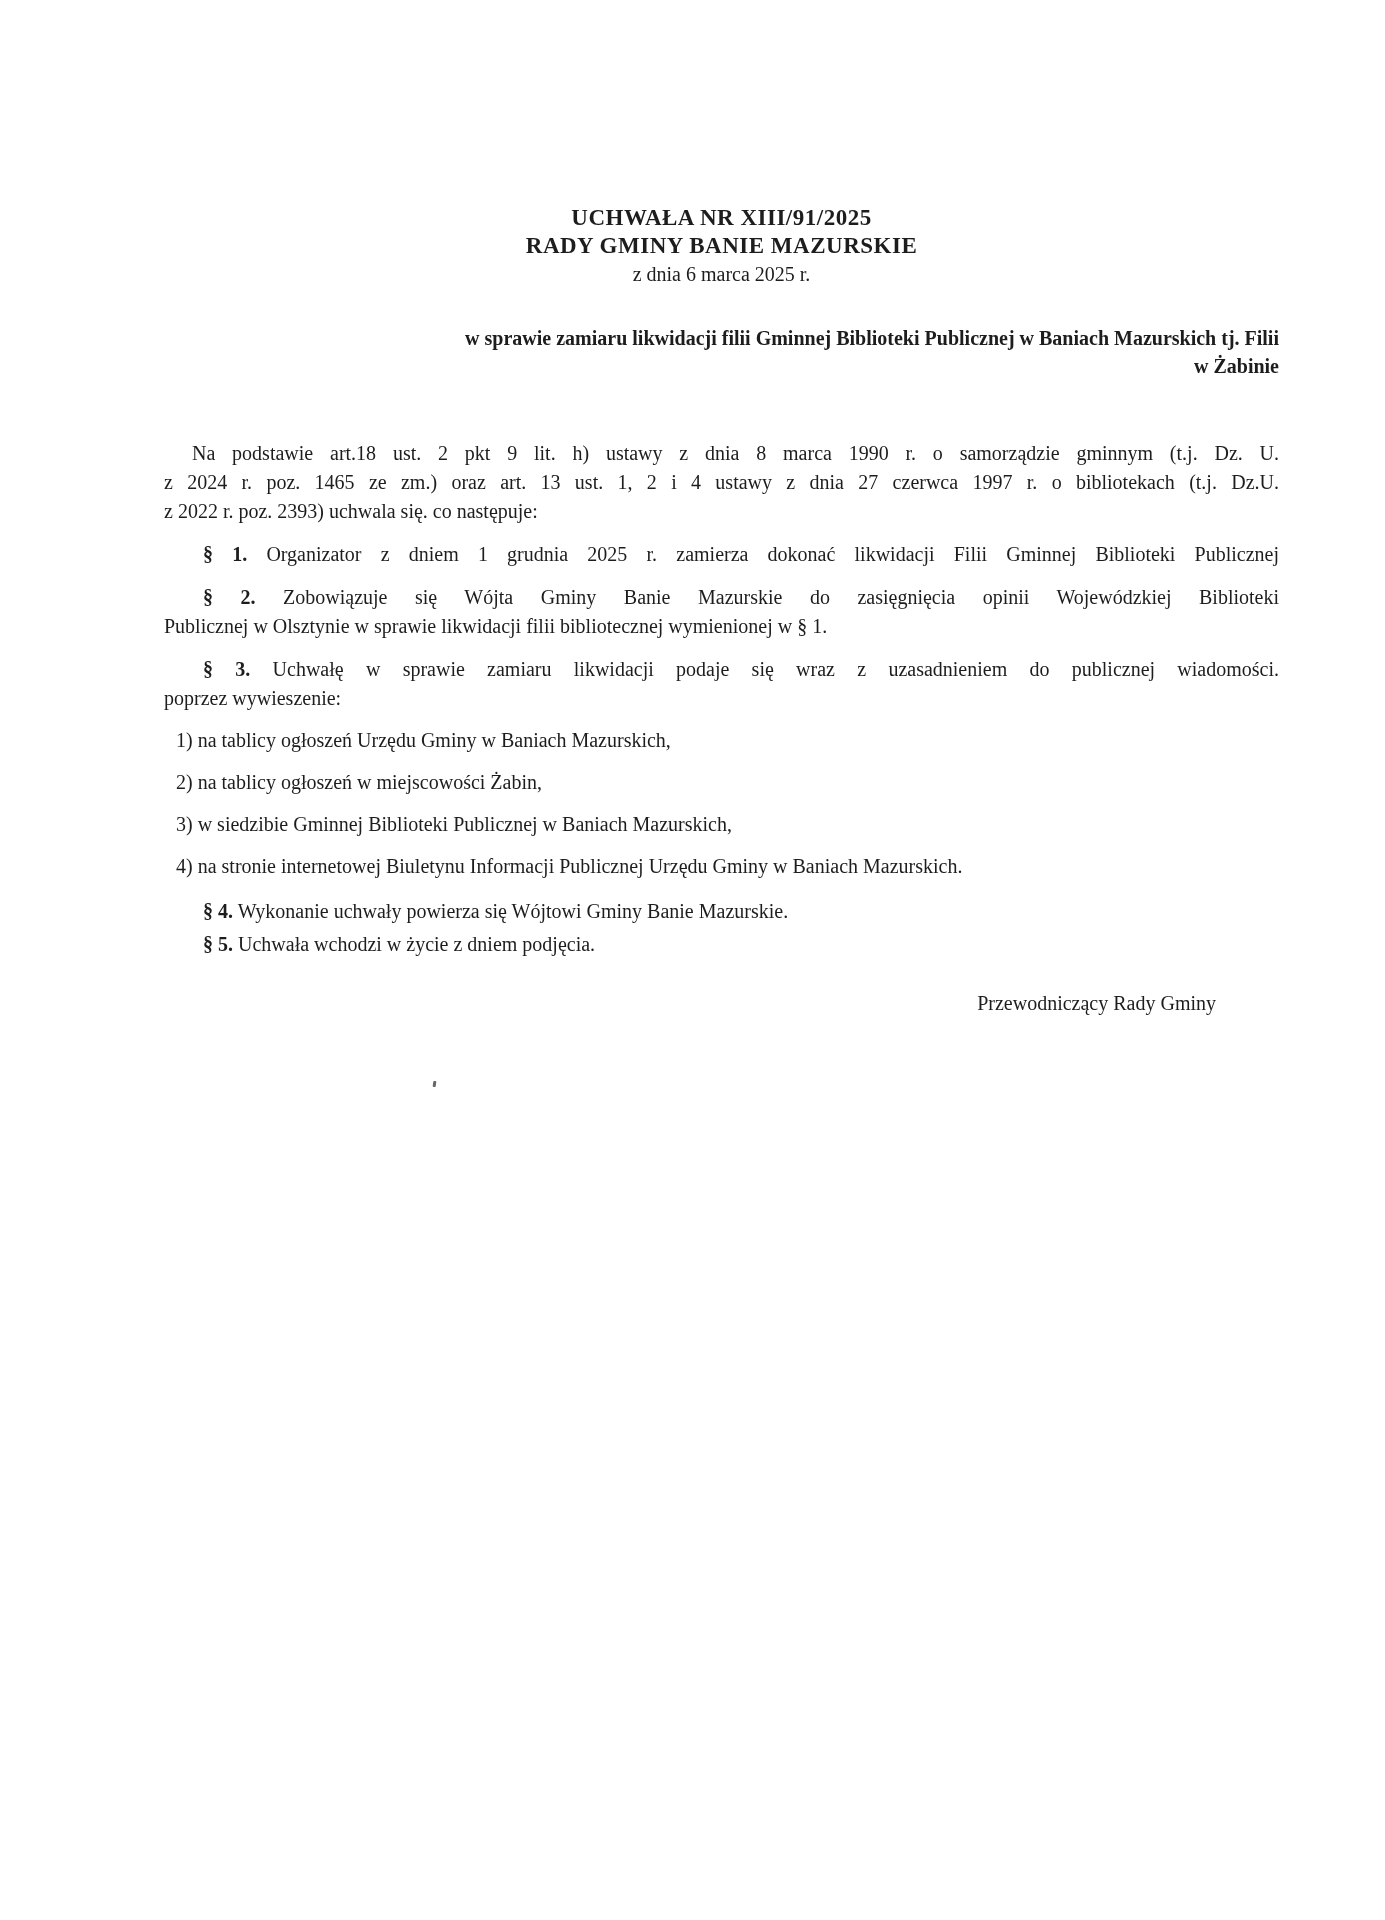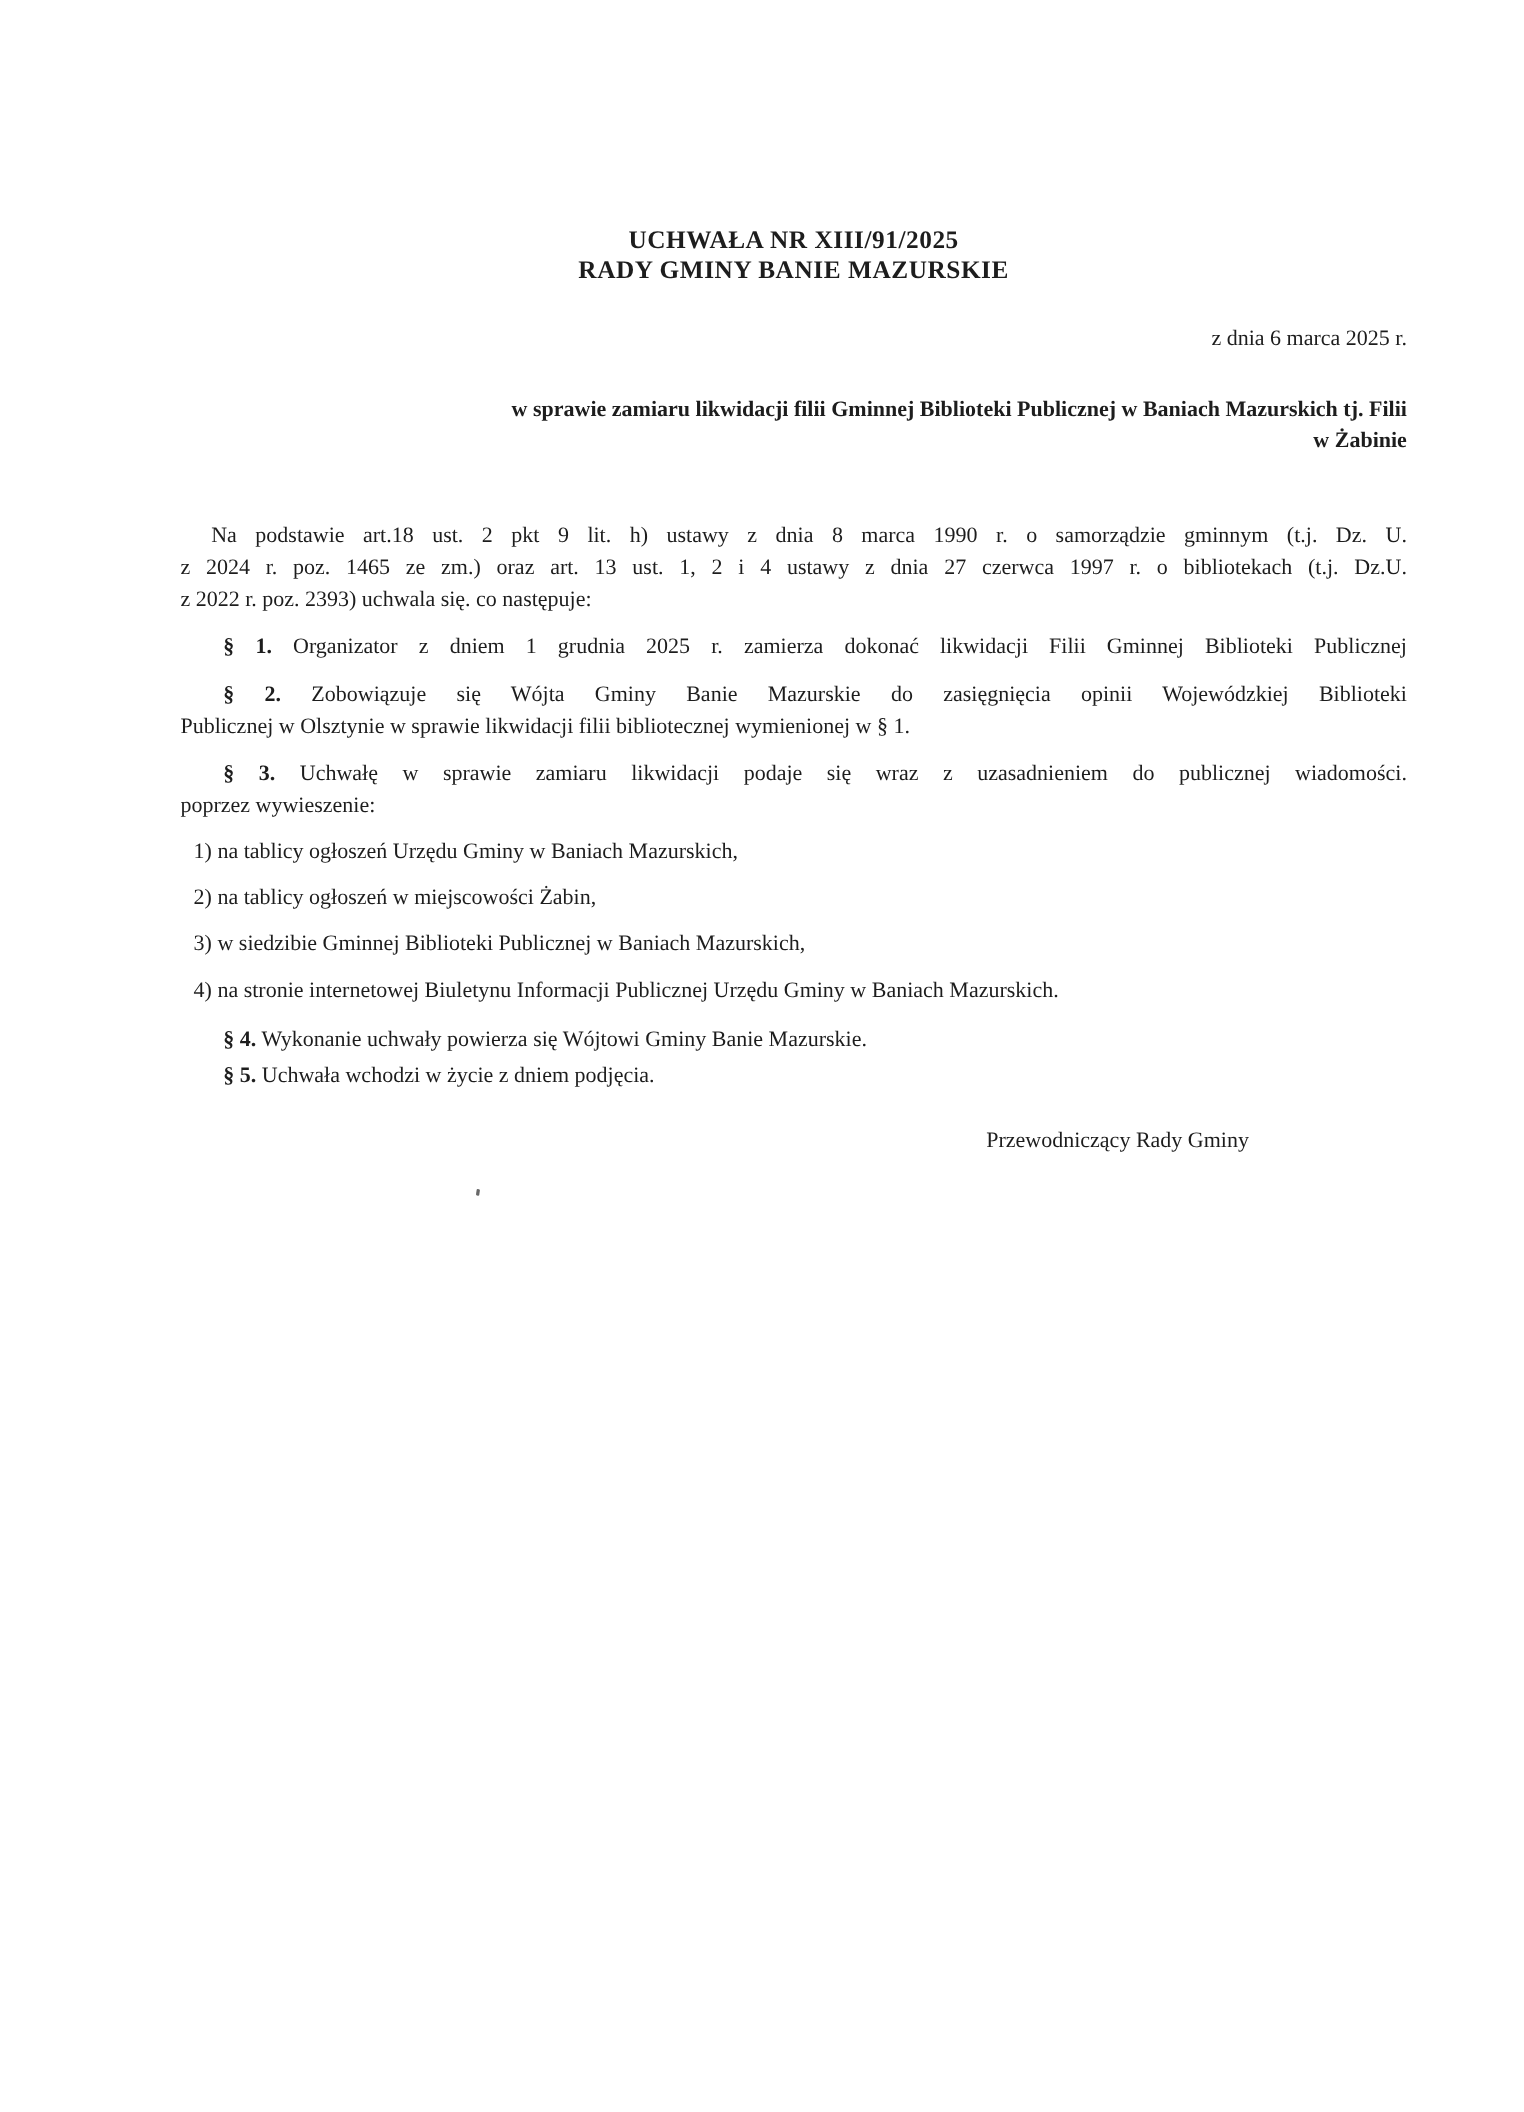--- a/index.html
+++ b/index.html
@@ -20,31 +20,31 @@
   }
   .line { font-size: 20px; line-height: 29px; }
   .b { font-weight: bold; }
   
   .jl { text-align: justify; text-align-last: justify; }
   .ind-pre  { padding-left: 28px; margin-top: 36px; }  
   .ind-par  { padding-left: 39px; }  
   .ind-item { padding-left: 12px; }  
 
   .title-line { font-size: 23px; font-weight: bold; line-height: 28px; text-align: center; letter-spacing: 0.5px; }
-  .date-line  { font-size: 20px; line-height: 28px; text-align: right; margin-top: 34px; }
+  .date-line  { font-size: 20px; line-height: 28px; text-align: center; }
   .subject    { margin-top: 36px; }
   .subject-line { font-size: 20px; font-weight: bold; line-height: 28px; text-align: right; }
 
   .preamble { margin-top: 59px; }
   .par  { margin-top: 14px; }
   .par4 { margin-top: 16px; }
   .par5 { margin-top: 4px; }
   .item { margin-top: 13px; }
 
-  .signature { width: 400px; margin-left: 652px; text-align: center; }
+  .signature { width: 400px; margin-left: 652px; text-align: right; }
   .sig-role { margin-top: 30px; font-size: 20px; line-height: 28px; }
   .sig-name { margin-top: 29px; font-size: 20px; line-height: 28px; }
 
   
   .artifact-dot {
     position: absolute;
     left: 433px;
     top: 1081px;
     width: 3px;
     height: 6px;

